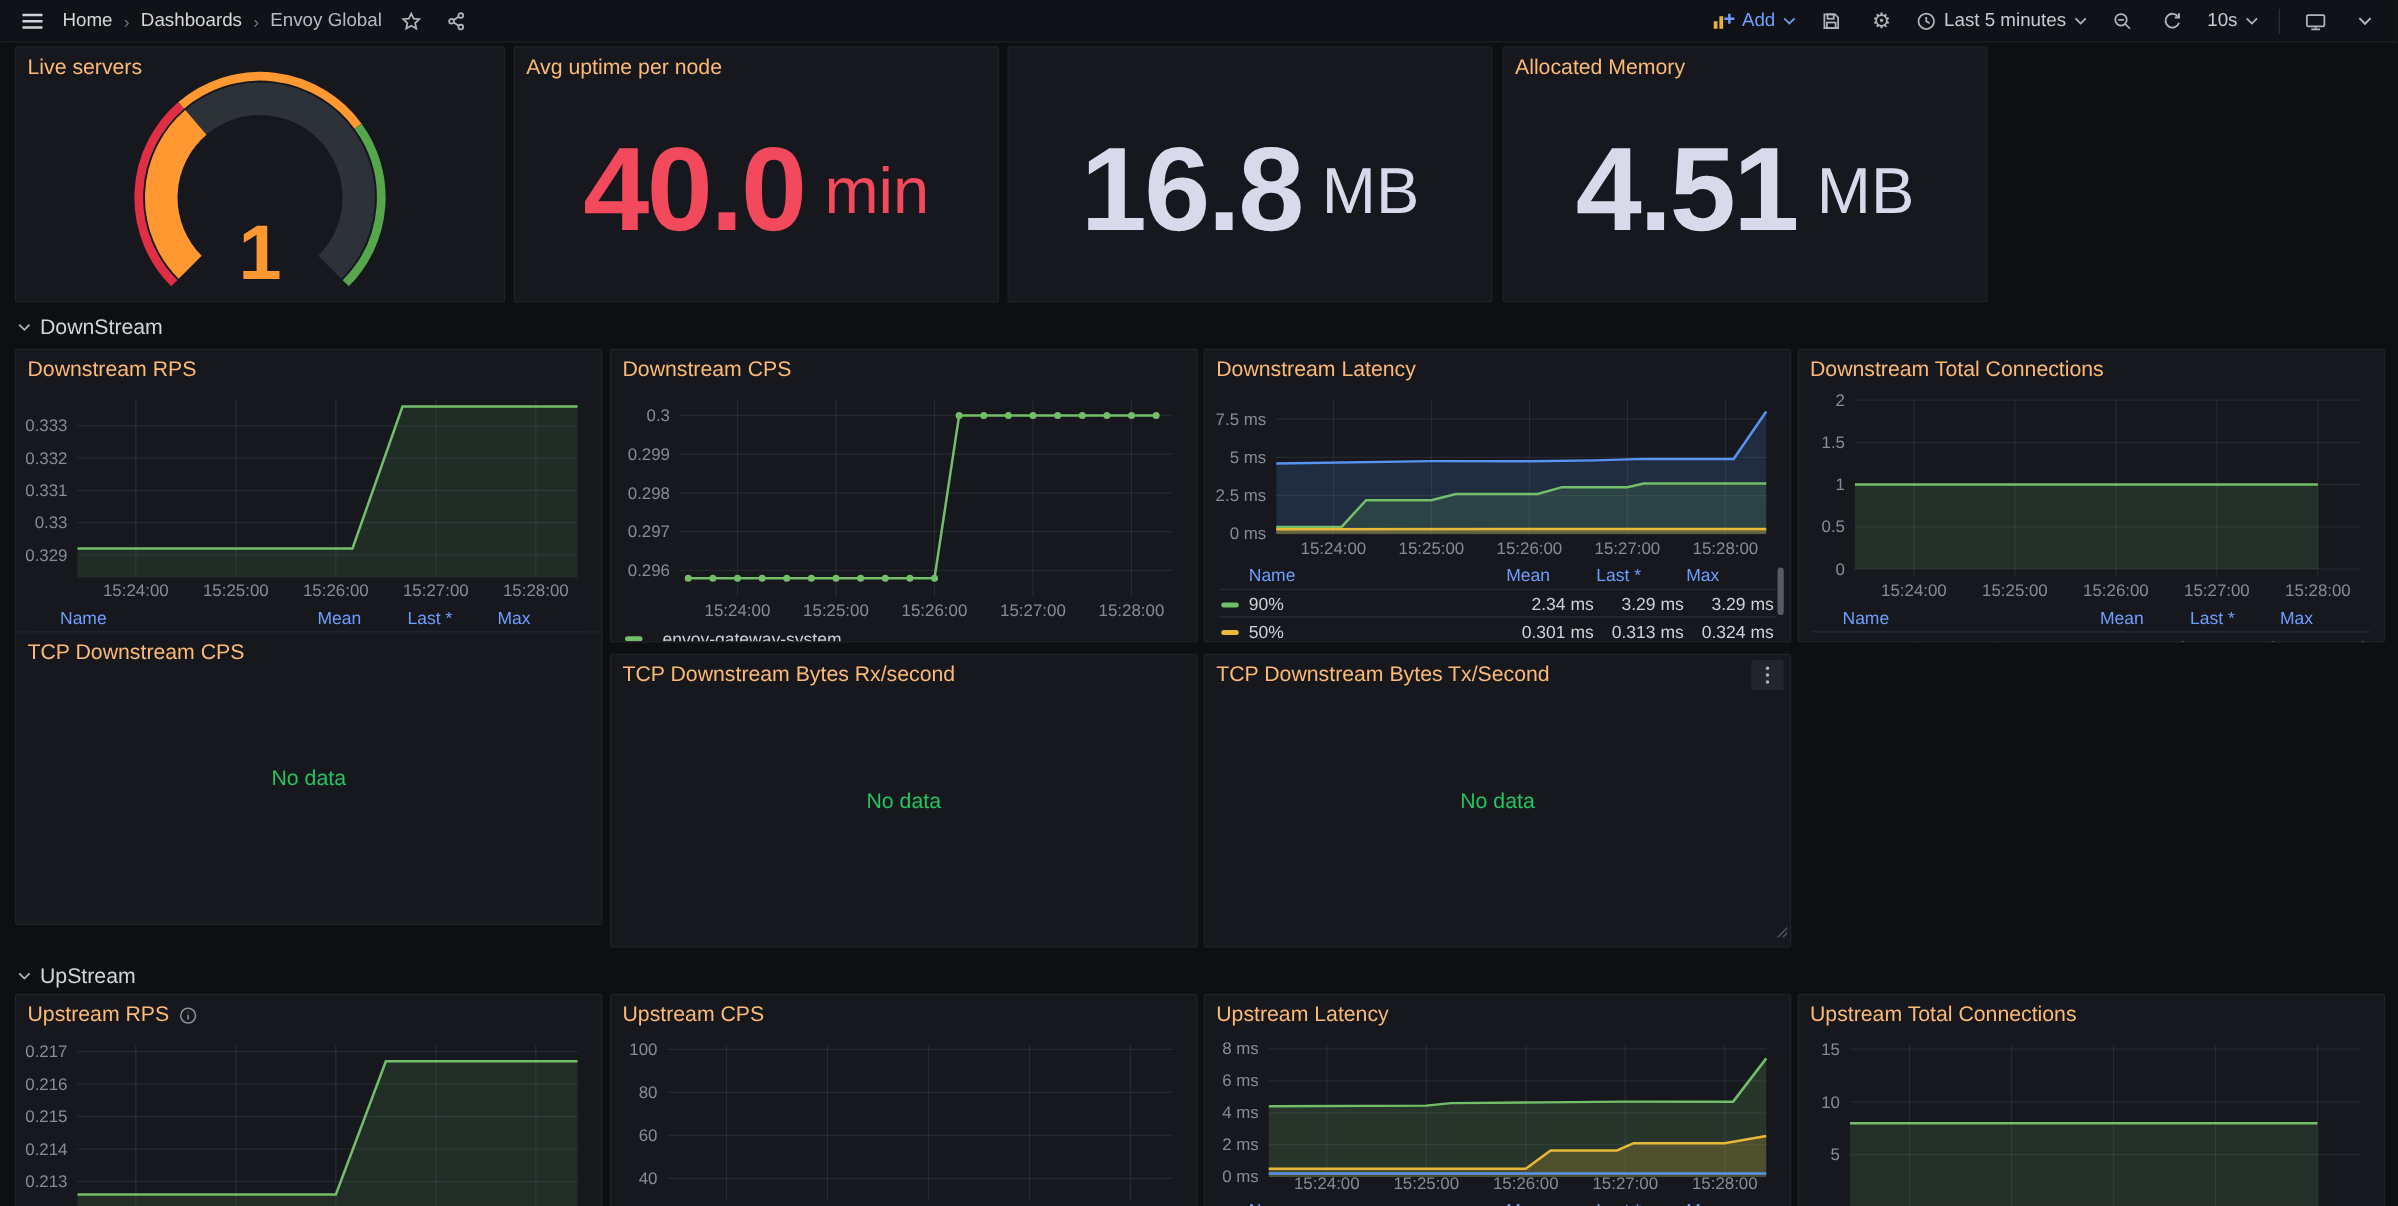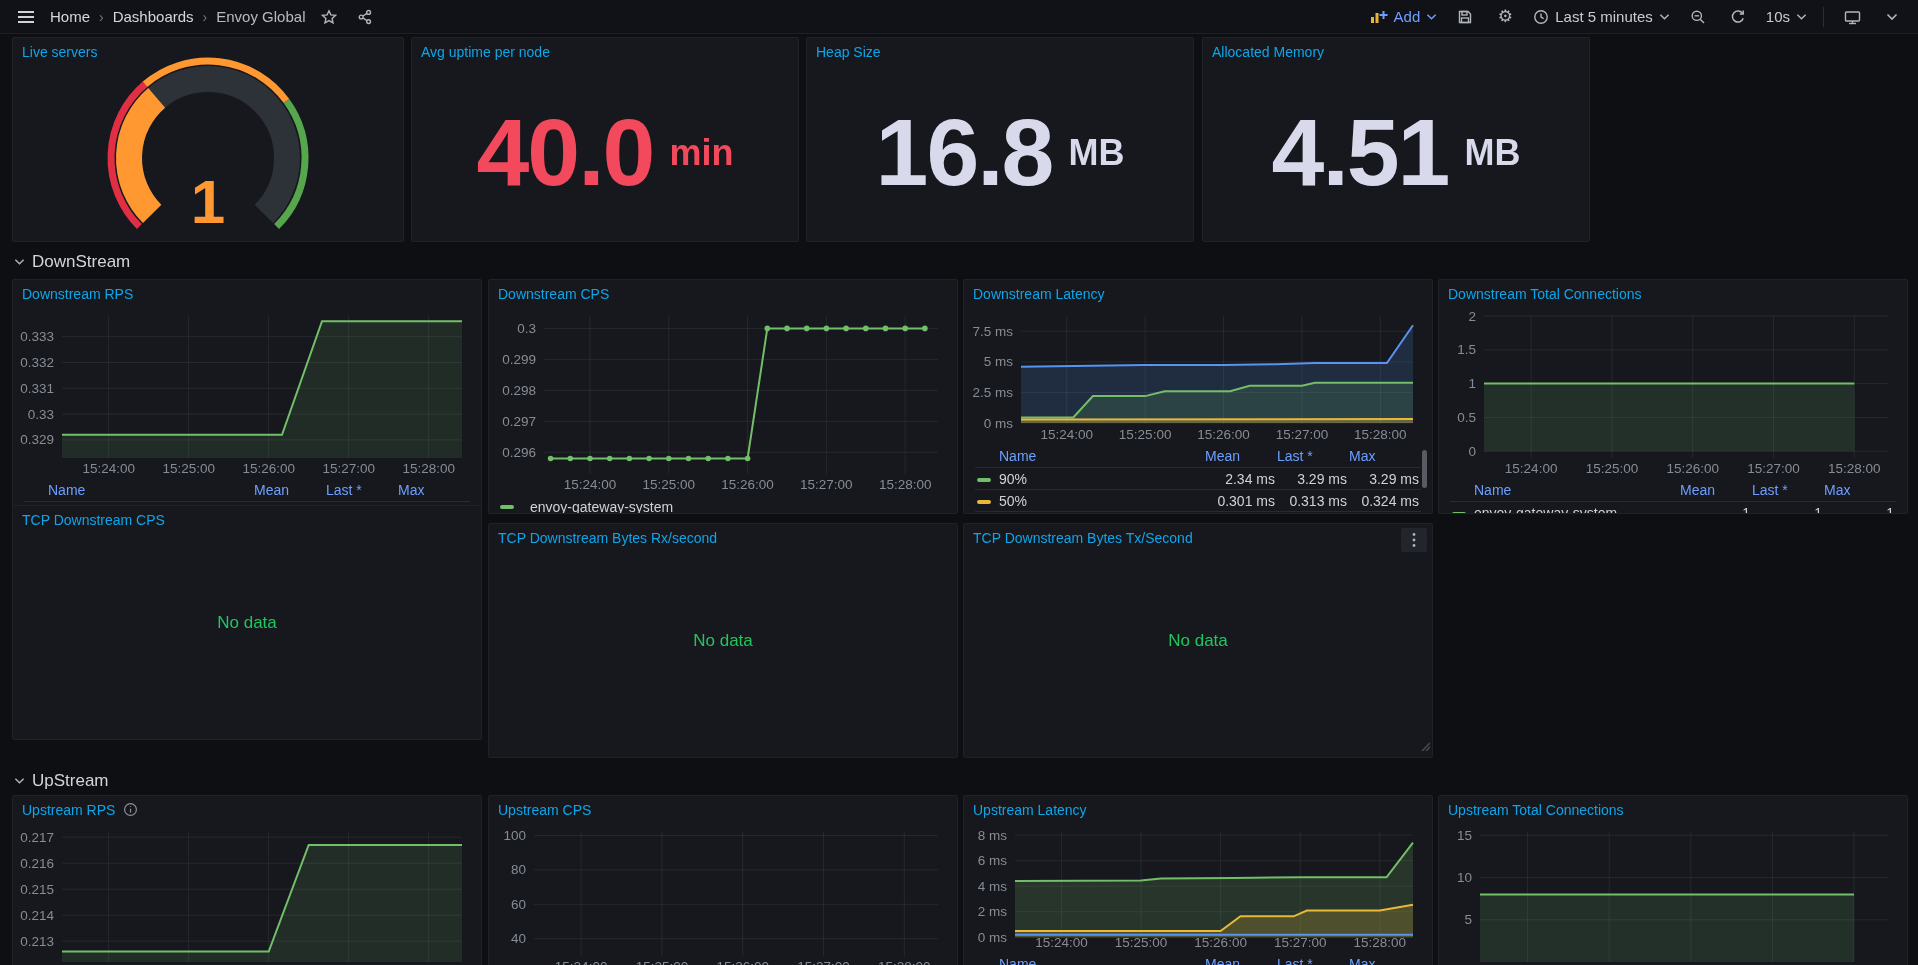--- a/index.html
+++ b/index.html
@@ -26,34 +26,34 @@
   .nav-group{display:flex;align-items:center;gap:6px;cursor:pointer;color:#c7cbd1;}
   .add-label{color:#6E9FFF;font-weight:500;}
   .nav-divider{width:1px;height:20px;background:#2b2e35;}
   .gear-glyph{font-size:17px;color:#b0b6bd;line-height:1;}
   
   .panel{
     position:absolute;background:#16181e;border:1px solid #202227;border-radius:2px;
     box-sizing:border-box;overflow:hidden;
   }
   .panel-title{
-    padding:6px 9px 2px 9px;font-size:14px;font-weight:500;color:#0ea5e9;
-    white-space:nowrap;cursor:pointer;display:flex;gap:8px;
+    padding:6px 9px 2px 9px;font-size:17px;font-weight:500;color:#fdba74;
+    white-space:nowrap;cursor:pointer;display:flex;align-items:center;gap:8px;
   }
   .section-header{
     position:absolute;left:14px;display:flex;align-items:center;gap:7px;
     font-size:17px;font-weight:500;color:#d3d5d9;cursor:pointer;height:24px;
   }
   
   .stat-body{
     position:absolute;left:0;right:0;top:26px;bottom:0;
     display:flex;align-items:center;justify-content:center;gap:16px;
   }
   .stat-value{font-size:95px;font-weight:600;letter-spacing:-2px;}
-  .stat-unit{font-size:36px;font-weight:700;}
+  .stat-unit{font-size:52px;font-weight:400;}
   .gauge-svg{position:absolute;top:14px;left:0;}
   .gauge-value{font-size:62px;font-weight:600;}
   
   .chart-panel{padding:0;}
   svg.chart{display:block;margin:2px 9px 0 9px;overflow:visible;}
   .tick{font-size:13.5px;fill:#868c95;font-family:"Liberation Sans","DejaVu Sans",sans-serif;}
   .legend{margin:2px 11px 0 11px;position:relative;}
   .legend table{width:100%;border-collapse:collapse;font-size:14px;color:#d0d2d8;table-layout:fixed;}
   .legend th{color:#6E9FFF;font-weight:500;text-align:left;padding:2px 2px 3px 0;}
   .legend th:first-child{text-align:left;padding-left:24px;}
@@ -211,23 +211,20 @@
   <div class="panel-title">
       <span>Avg uptime per node</span>
     </div>
   <div class="stat-body" style="color:#F2495C">
     <span class="stat-value">40.0</span>
     <span class="stat-unit">min</span>
   </div>
 </div>
 
 <div class="panel" style="left:806px;top:37px;width:388px;height:205px">
-  <div class="panel-title">
-      <span>Heap Size</span>
-    </div>
   <div class="stat-body" style="color:#D8D9EA">
     <span class="stat-value">16.8</span>
     <span class="stat-unit">MB</span>
   </div>
 </div>
 
 <div class="panel" style="left:1202px;top:37px;width:388px;height:205px">
   <div class="panel-title">
       <span>Allocated Memory</span>
     </div>

